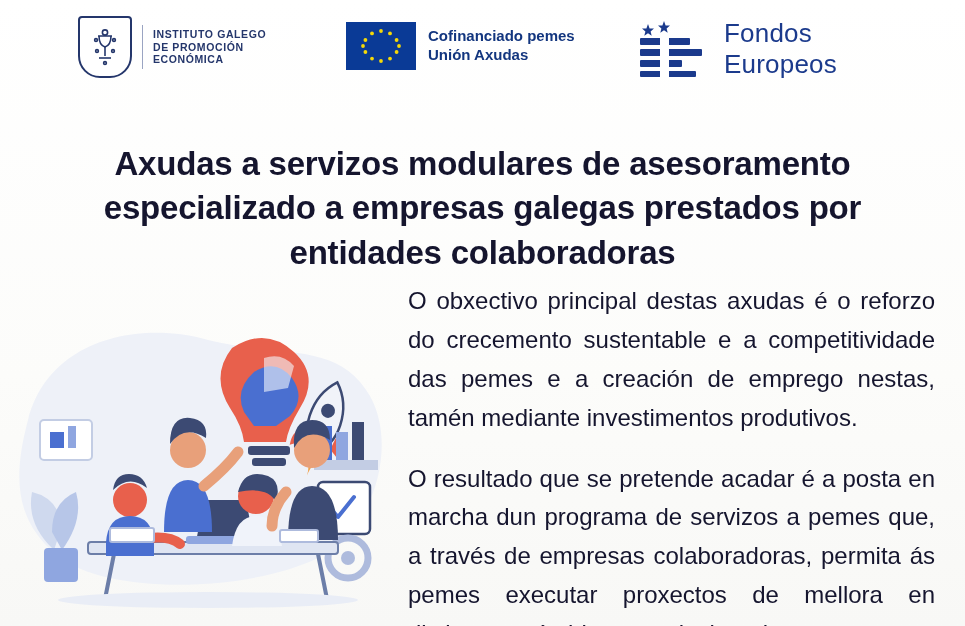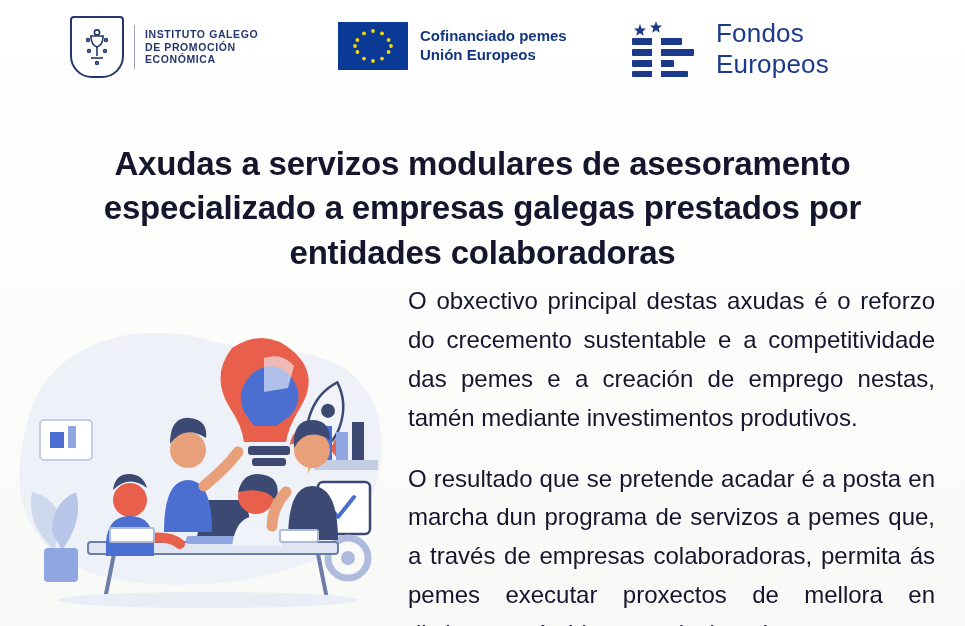--- a/index.html
+++ b/index.html
@@ -19,21 +19,21 @@
     position: relative;
     width: 965px;
     height: 626px;
     background: linear-gradient(180deg, #ffffff 0%, #fcfcfa 60%, #f8f8f6 100%);
   }
 
   
   .logo-bar {
     position: absolute;
     top: 10px;
-    left: 8px;
+    left: 16px;
     width: 853px;
     height: 78px;
     display: flex;
     align-items: center;
   }
 
   
   .logo-igape {
     position: absolute;
     left: 62px;
@@ -202,21 +202,21 @@
             <circle cx="25" cy="35.6" r="1.9"></circle>
             <circle cx="18.4" cy="29" r="1.9"></circle>
             <circle cx="16" cy="23" r="1.9"></circle>
             <circle cx="18.4" cy="17" r="1.9"></circle>
             <circle cx="25" cy="10.4" r="1.9"></circle>
           </g>
         </svg>
       </div>
       <div class="eu-caption">
         <div>Cofinanciado pemes</div>
-        <div>Unión Europeos</div>
+        <div>Unión Axudas</div>
       </div>
     </div>
 
     <div class="logo-fondos">
       <div class="fondos-mark">
         <svg width="74" height="58" viewBox="0 0 74 58">
           <g fill="#1b3a8c">
             <polygon points="14,4 15.6,8.4 20,8.6 16.6,11.4 17.7,15.8 14,13.2 10.3,15.8 11.4,11.4 8,8.6 12.4,8.4"></polygon>
             <polygon points="30,1 31.6,5.4 36,5.6 32.6,8.4 33.7,12.8 30,10.2 26.3,12.8 27.4,8.4 24,5.6 28.4,5.4"></polygon>
             <rect x="6" y="18" width="50" height="7" rx="1"></rect>

